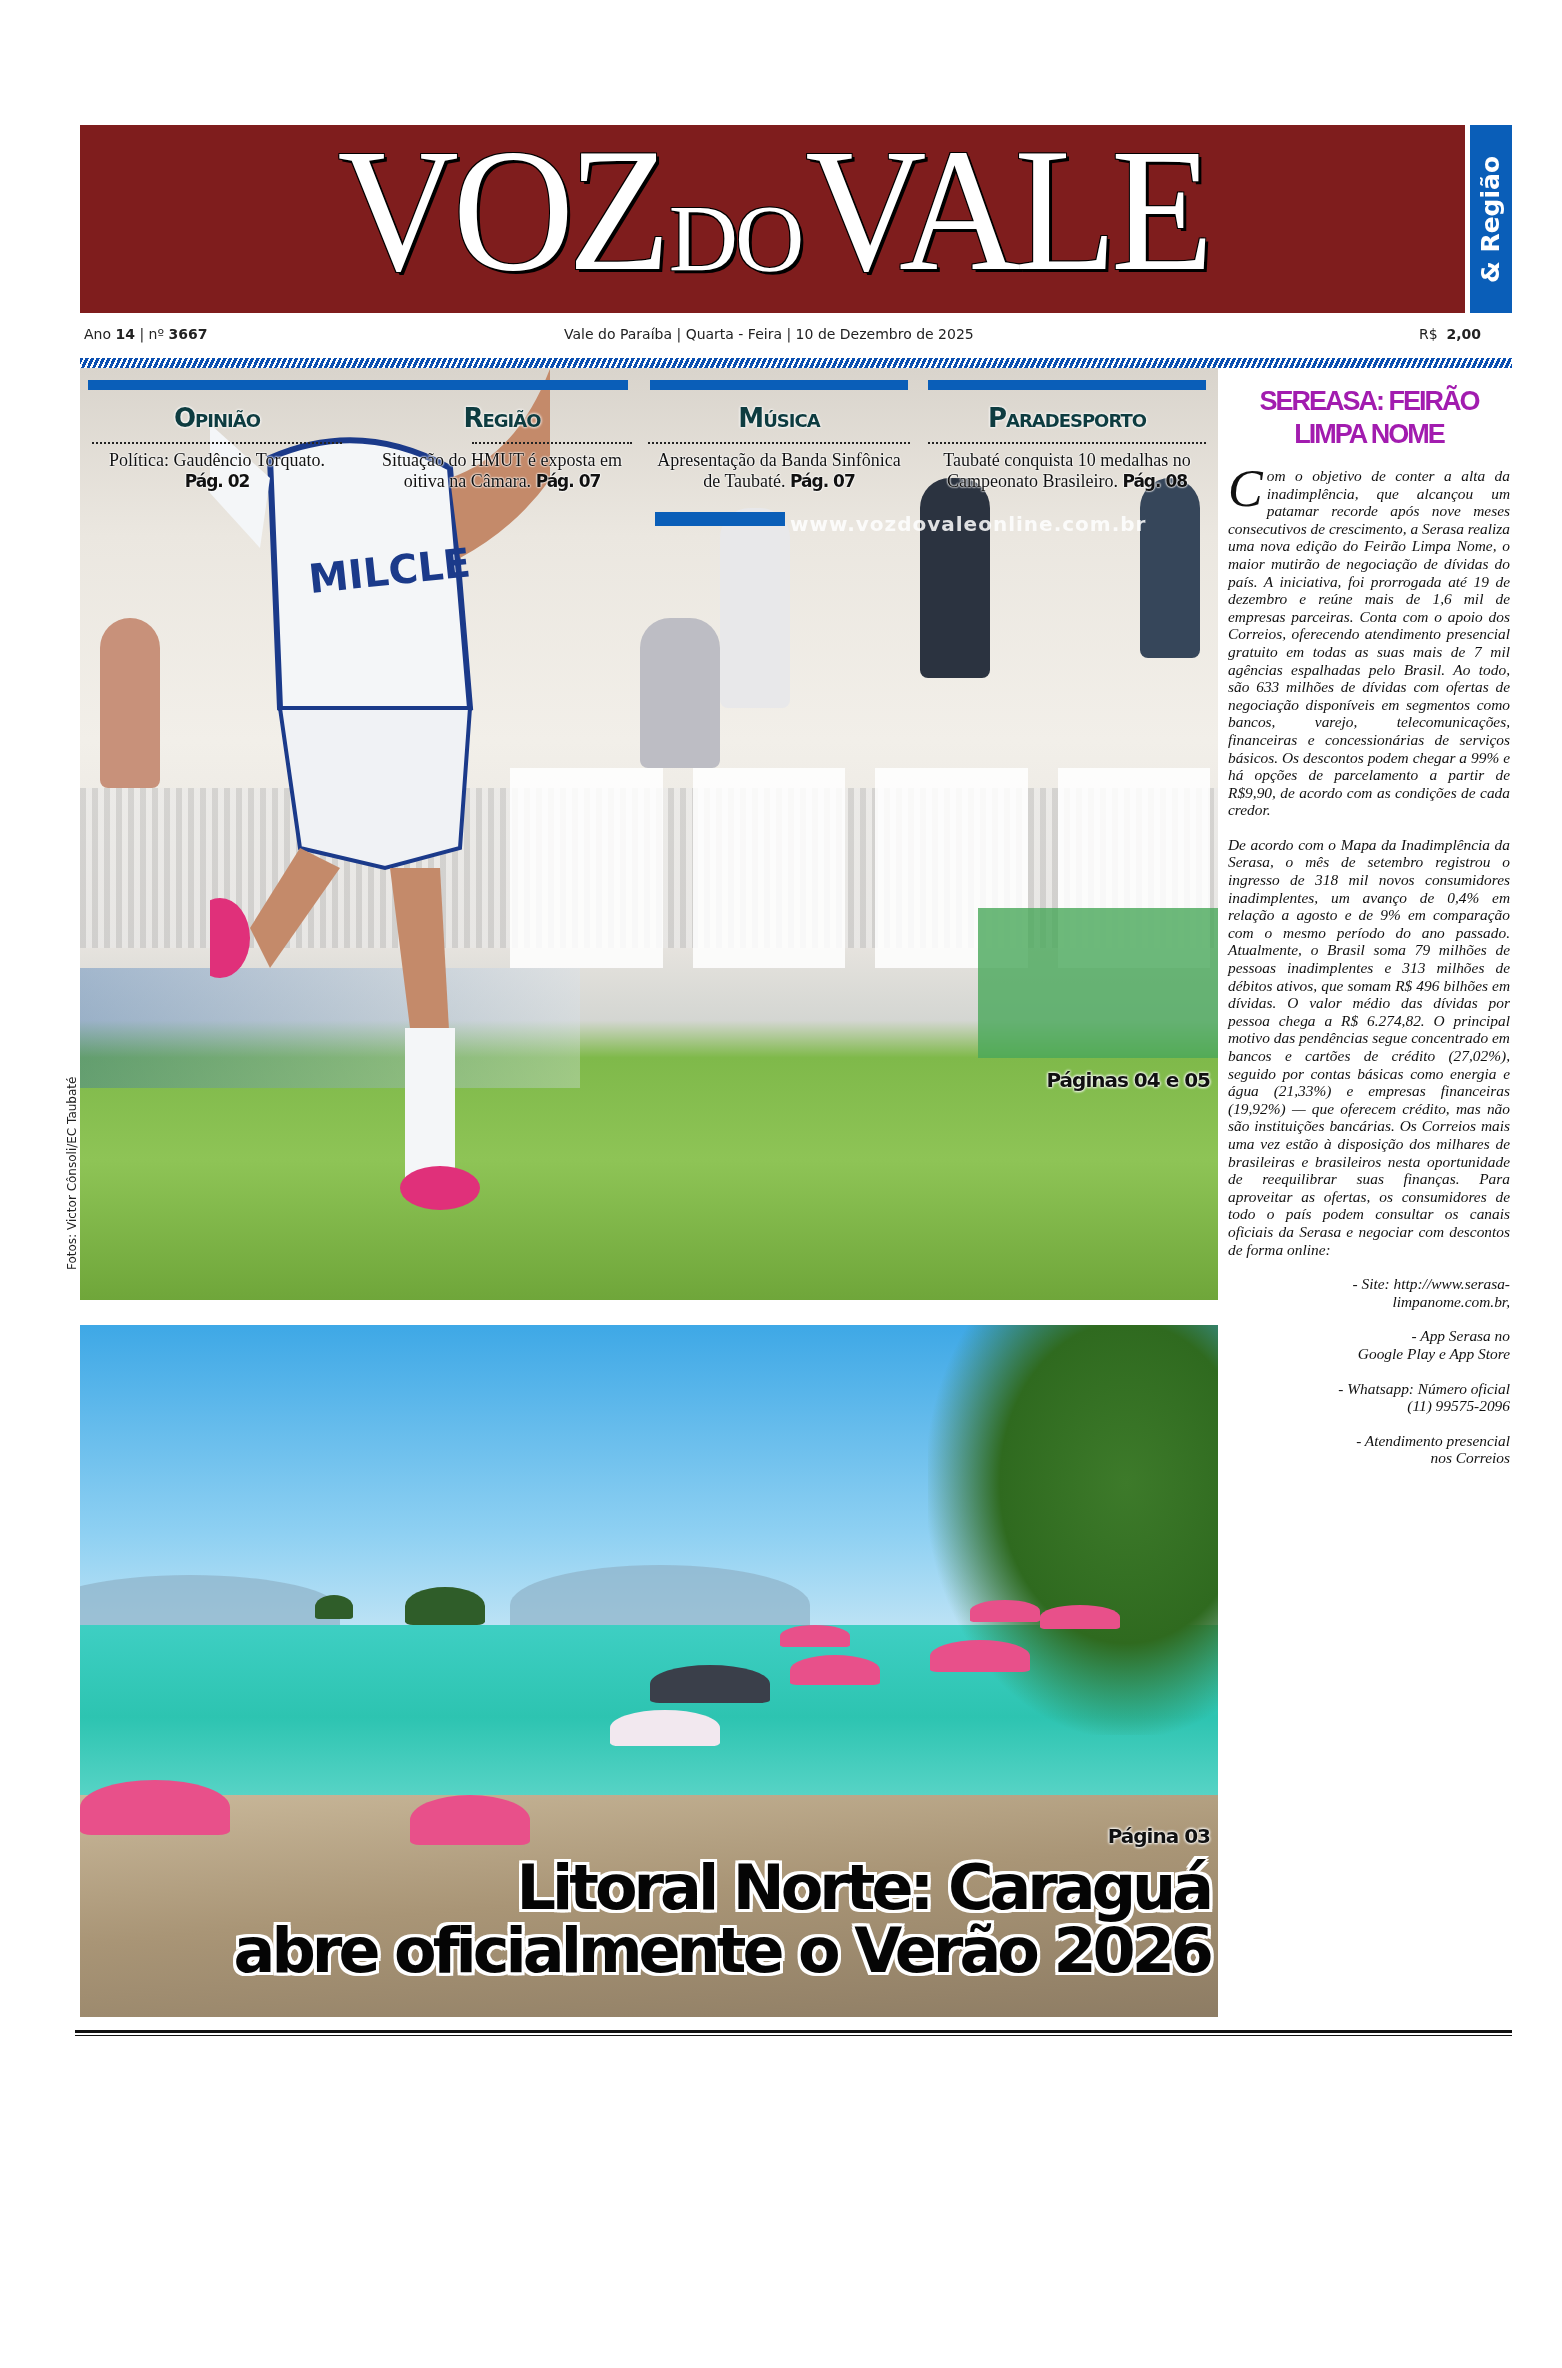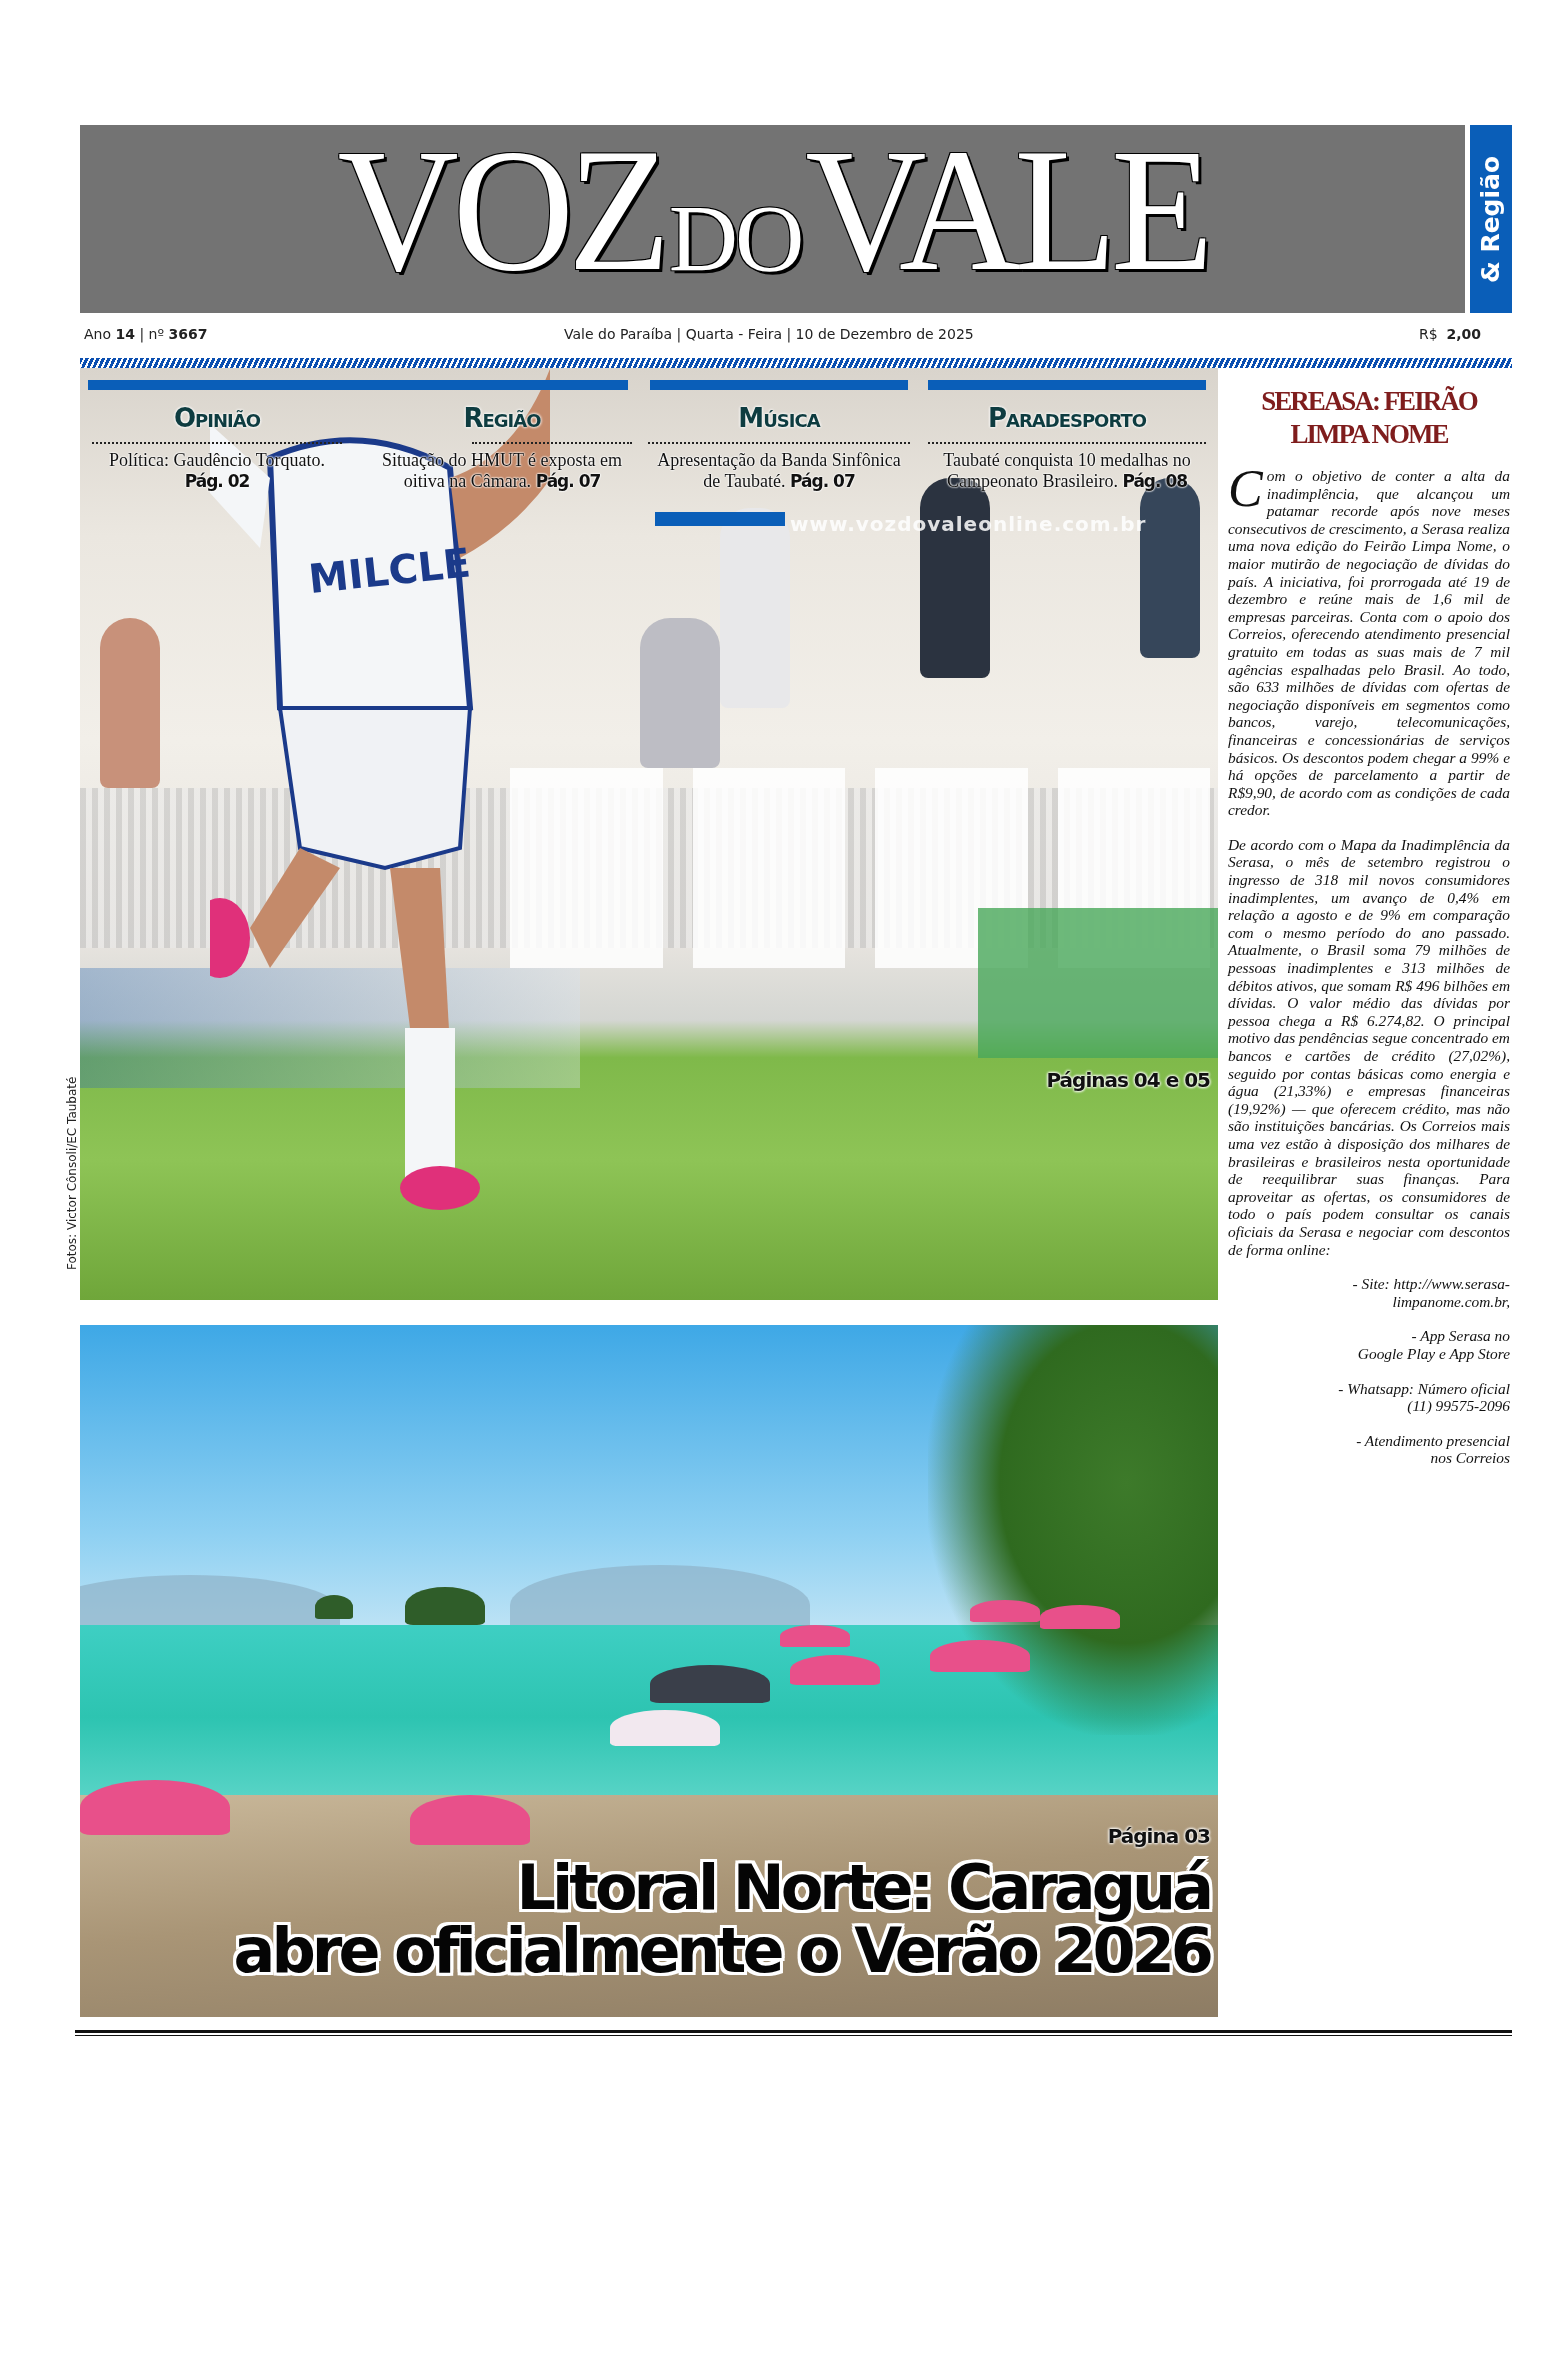--- a/index.html
+++ b/index.html
@@ -1,20 +1,20 @@
 <!DOCTYPE html>
 <html><head>
 <meta charset="utf-8">
 <style>
   * { box-sizing: border-box; margin: 0; padding: 0; }
   html, body { width: 1562px; height: 2368px; background: #ffffff; overflow: hidden; }
   body { position: relative; font-family: "Liberation Sans", sans-serif; color: #111; }
 
   
-  .masthead { position: absolute; left: 80px; top: 125px; width: 1385px; height: 188px; background: #737373; }
+  .masthead { position: absolute; left: 80px; top: 125px; width: 1385px; height: 188px; background: #7f1d1d; }
   .masthead-title { position: absolute; left: 0; top: 0; width: 100%; height: 100%;
     display: flex; align-items: flex-end; justify-content: center; padding-bottom: 20px; }
   .masthead-title .big { font-family: "Liberation Serif", serif; font-size: 168px; line-height: 1;
     color: #ffffff; letter-spacing: -6px; transform: scaleY(1.05);
     text-shadow: 3px 3px 0 #000, -1px -1px 0 #000, 1px -1px 0 #000, -1px 1px 0 #000; }
   .masthead-title .small { font-family: "Liberation Serif", serif; font-size: 96px; line-height: 1;
     color: #ffffff; letter-spacing: -3px; margin: 0 4px; align-self: flex-end; padding-bottom: 6px;
     text-shadow: 3px 3px 0 #000, -1px -1px 0 #000, 1px -1px 0 #000, -1px 1px 0 #000; }
   .regiao-strip { position: absolute; left: 1470px; top: 125px; width: 42px; height: 188px; background: #0a5eb8;
     display: flex; align-items: center; justify-content: center; }
@@ -83,22 +83,22 @@
   .beach .mountain { position: absolute; background: #8fb2c7; opacity: 0.7; border-radius: 50% 50% 0 0; }
   .beach .island { position: absolute; background: #2f5d29; border-radius: 50% 50% 10% 10%; }
   .beach .tree { position: absolute; right: -40px; top: -10px; width: 330px; height: 420px;
     background: radial-gradient(ellipse at 60% 40%, #3d7a2a 0%, #2f6a1f 45%, rgba(40,90,30,0) 72%); }
   .beach .umbrella { position: absolute; background: #e8508a; border-radius: 50% 50% 8% 8%; }
   .beach .umbrella.dark { background: #3a3f4a; }
   .beach .umbrella.white { background: #f2e8ef; }
 
   
   .side { position: absolute; left: 1228px; top: 385px; width: 282px; }
-  .side .side-title { font-family: Liberation Serif, serif; font-weight: bold; font-size: 27px;
-    line-height: 33px; letter-spacing: -2px; text-align: center; color: #7f1d1d; }
+  .side .side-title { font-family: Liberation Sans, sans-serif; font-weight: bold; font-size: 27px;
+    line-height: 33px; letter-spacing: -2px; text-align: center; color: #a21caf; }
   .side .body { margin-top: 16px; font-family: "Liberation Serif", serif; font-style: italic;
     font-size: 15.4px; line-height: 17.6px; color: #111; text-align: justify; hyphens: manual; }
   .side .body p { margin-bottom: 17px; }
   .side .dropcap { float: left; font-size: 52px; line-height: 40px; margin: 2px 4px 0 0; font-style: italic; }
   .side .contacts { font-family: "Liberation Serif", serif; font-style: italic; font-size: 15.4px;
     line-height: 17.6px; text-align: right; }
   .side .contacts div { margin-bottom: 17px; }
 
   .bottom-rule { position: absolute; left: 75px; top: 2030px; width: 1437px; height: 6px;
     border-top: 3px solid #111; border-bottom: 1px solid #111; }

